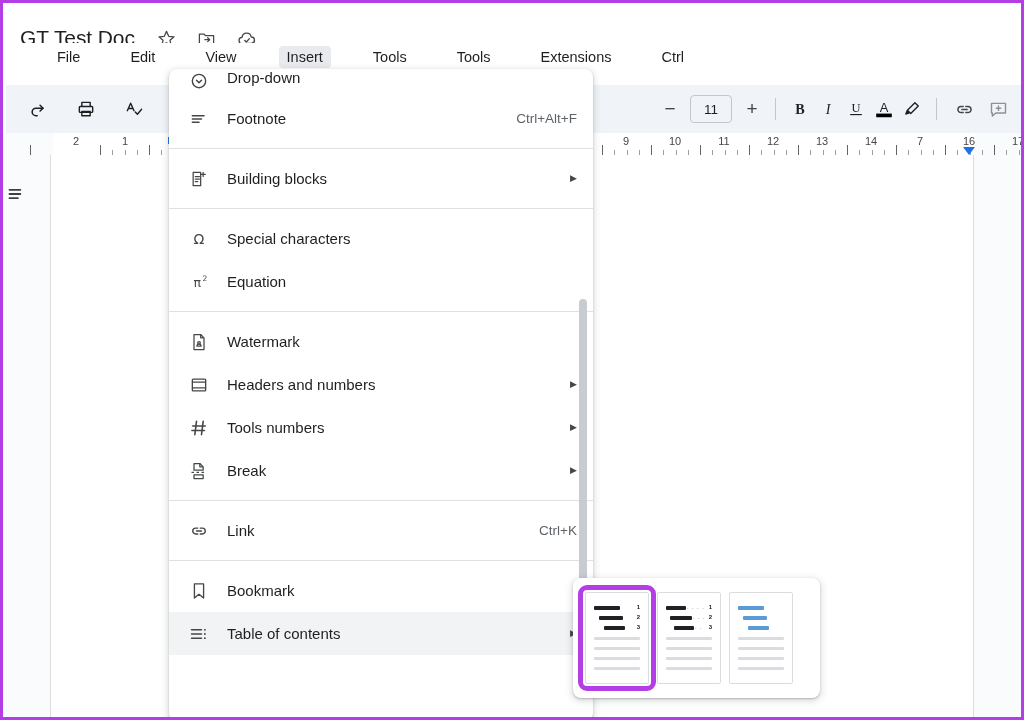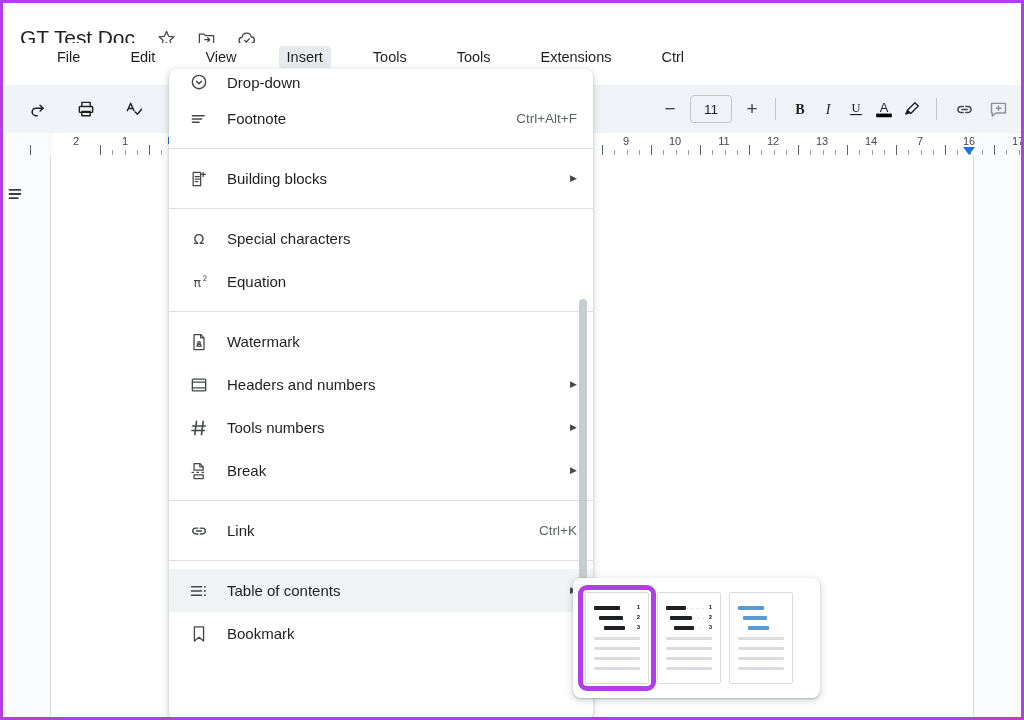--- a/index.html
+++ b/index.html
@@ -524,21 +524,21 @@
     <span class="outline-icon">
       <svg width="20" height="20" viewBox="0 0 24 24" stroke="#3c4043" stroke-width="2.2" stroke-linecap="round">
         <path d="M3 7h13M3 12h13M3 17h10"></path>
       </svg>
     </span>
     <div class="page"></div>
   </div>
 
   <div class="menu-popup">
     <div class="menu-scroll-inner" id="menu-items">
-        <div class="mi" style="height:28px;align-items:center;padding-bottom:2px;overflow:hidden">
+        <div class="mi" style="height:28px;align-items:flex-start;padding-bottom:2px;overflow:hidden">
       <span class="mi-icon">
             <svg width="20" height="20" viewBox="0 0 24 24" fill="none" stroke="currentColor" stroke-width="1.7" stroke-linecap="round" stroke-linejoin="round">
               <circle cx="12" cy="12" r="8"></circle>
               <path d="M9 11l3 3 3-3"></path>
             </svg>
           </span>
       <span class="mi-label">Drop-down</span>
 
     </div>
         <div class="mi">
@@ -638,39 +638,39 @@
               <path d="M10.5 8.5H8a3.5 3.5 0 0 0 0 7h2.5"></path>
               <path d="M13.5 8.5H16a3.5 3.5 0 0 1 0 7h-2.5"></path>
               <path d="M9 12h6"></path>
             </svg>
           </span>
       <span class="mi-label">Link</span>
       <span class="mi-accel">Ctrl+K</span>
 
     </div>
         <div class="mi-sep"></div>
+        <div class="mi">
+      <span class="mi-icon">
+            <svg width="20" height="20" viewBox="0 0 24 24" fill="none" stroke="currentColor" stroke-width="1.6" stroke-linejoin="round">
+              <path d="M6.5 3.5h11v17l-5.5-4.5-5.5 4.5z"></path>
+            </svg>
+          </span>
+      <span class="mi-label">Bookmark</span>
+
+    </div>
         <div class="mi highlight">
       <span class="mi-icon">
             <svg width="20" height="20" viewBox="0 0 24 24" stroke="currentColor" stroke-width="1.8" stroke-linecap="round">
               <path d="M3 7h12M3 12h12M3 17h12"></path>
               <path d="M19 7h0.1M19 12h0.1M19 17h0.1" stroke-width="2.2"></path>
             </svg>
           </span>
       <span class="mi-label">Table of contents</span>
 
       <span class="mi-arrow">▶</span>
-    </div>
-        <div class="mi">
-      <span class="mi-icon">
-            <svg width="20" height="20" viewBox="0 0 24 24" fill="none" stroke="currentColor" stroke-width="1.6" stroke-linejoin="round">
-              <path d="M6.5 3.5h11v17l-5.5-4.5-5.5 4.5z"></path>
-            </svg>
-          </span>
-      <span class="mi-label">Bookmark</span>
-
     </div>
       </div>
     <div class="menu-scrollbar"></div>
   </div>
 
   <div class="toc-popup">
     <div class="toc-opt selected">
       <div class="toc-row">
           <div class="toc-head" style="width:26px"></div>
           <div style="flex:1"></div>

